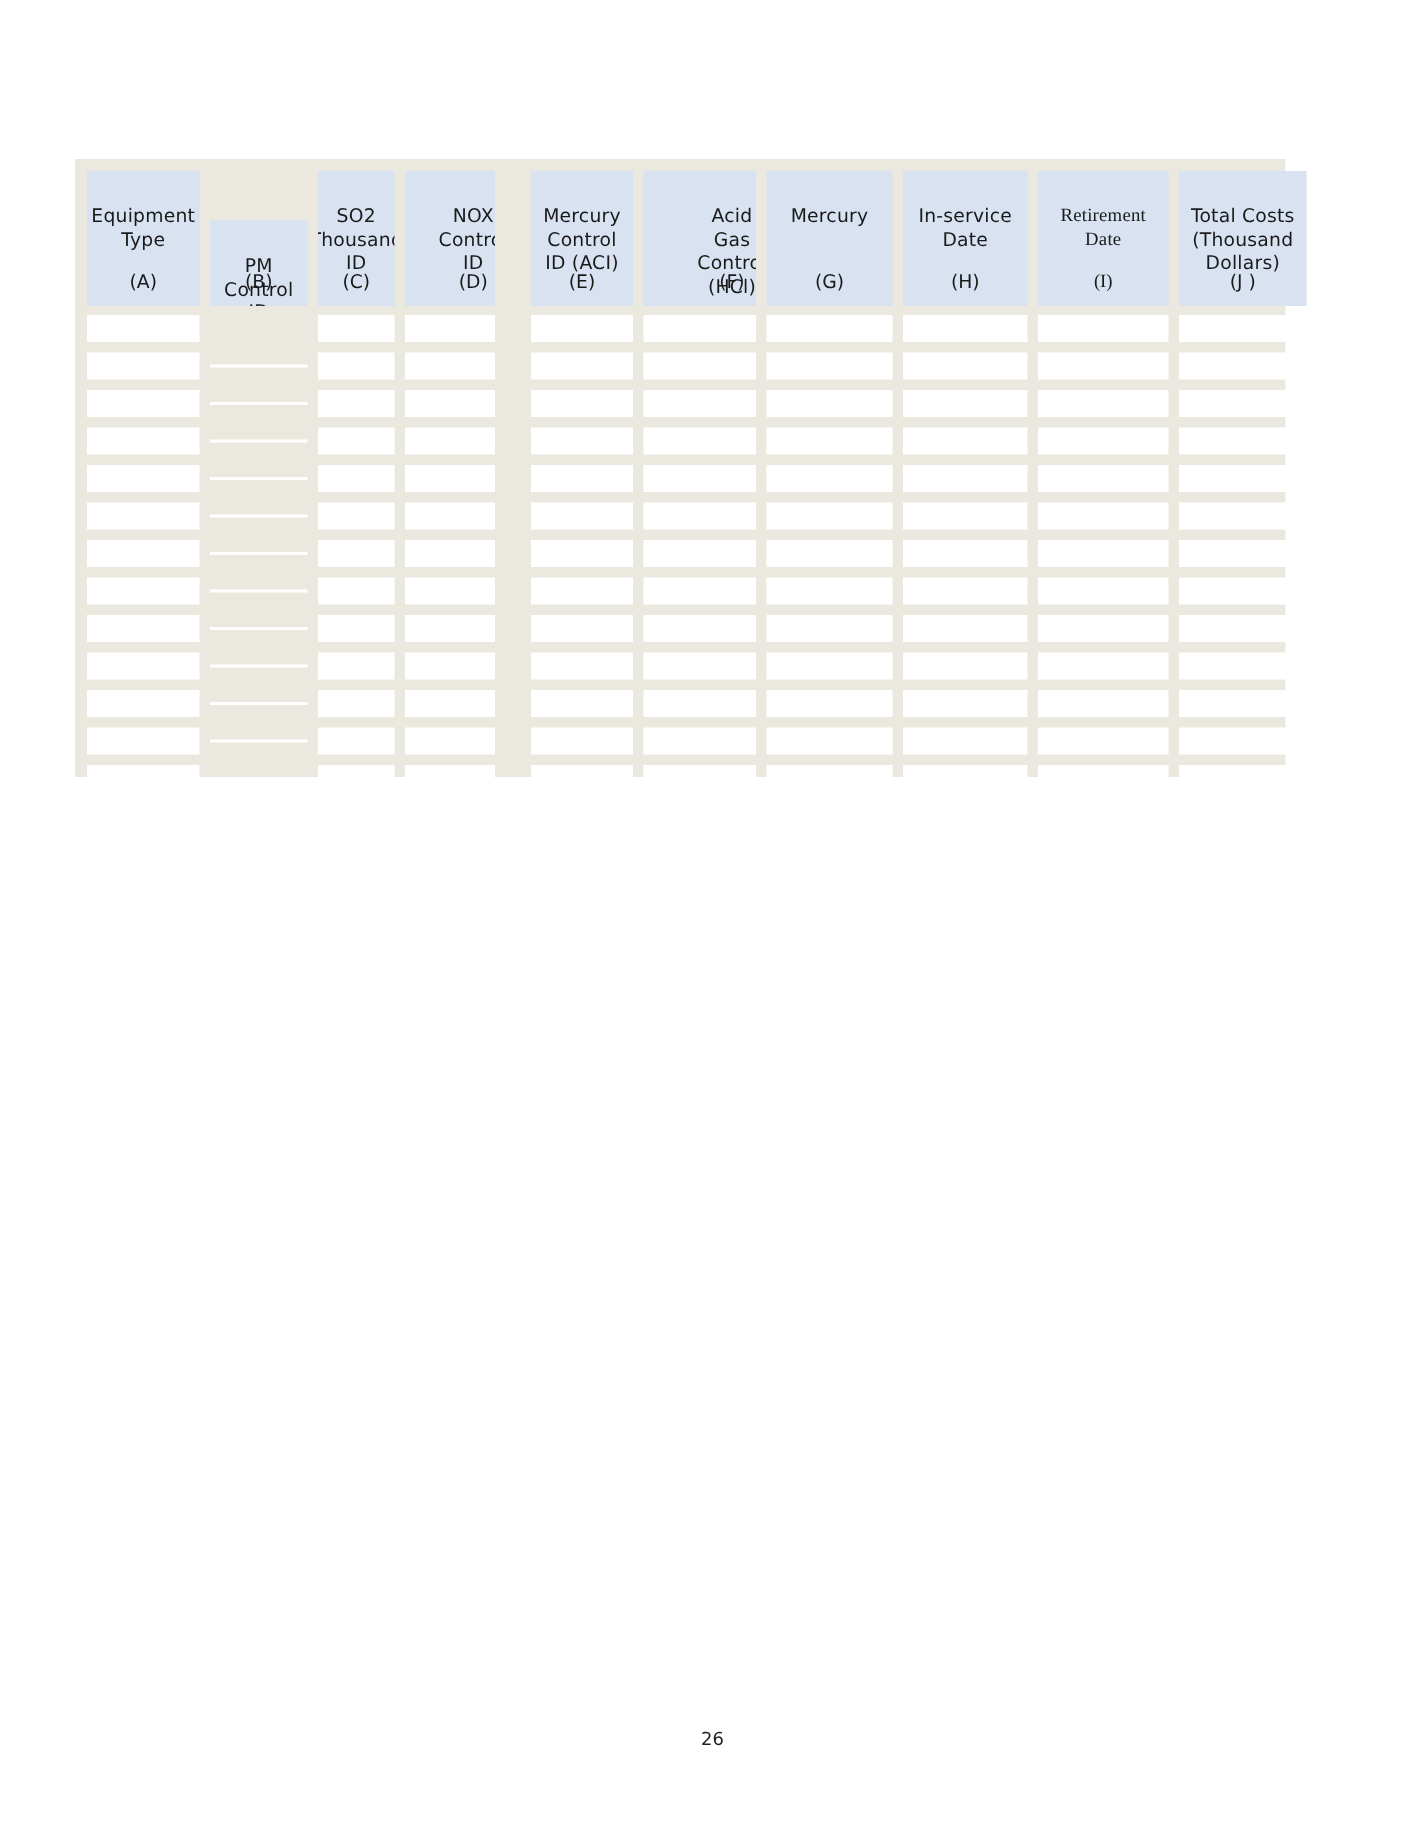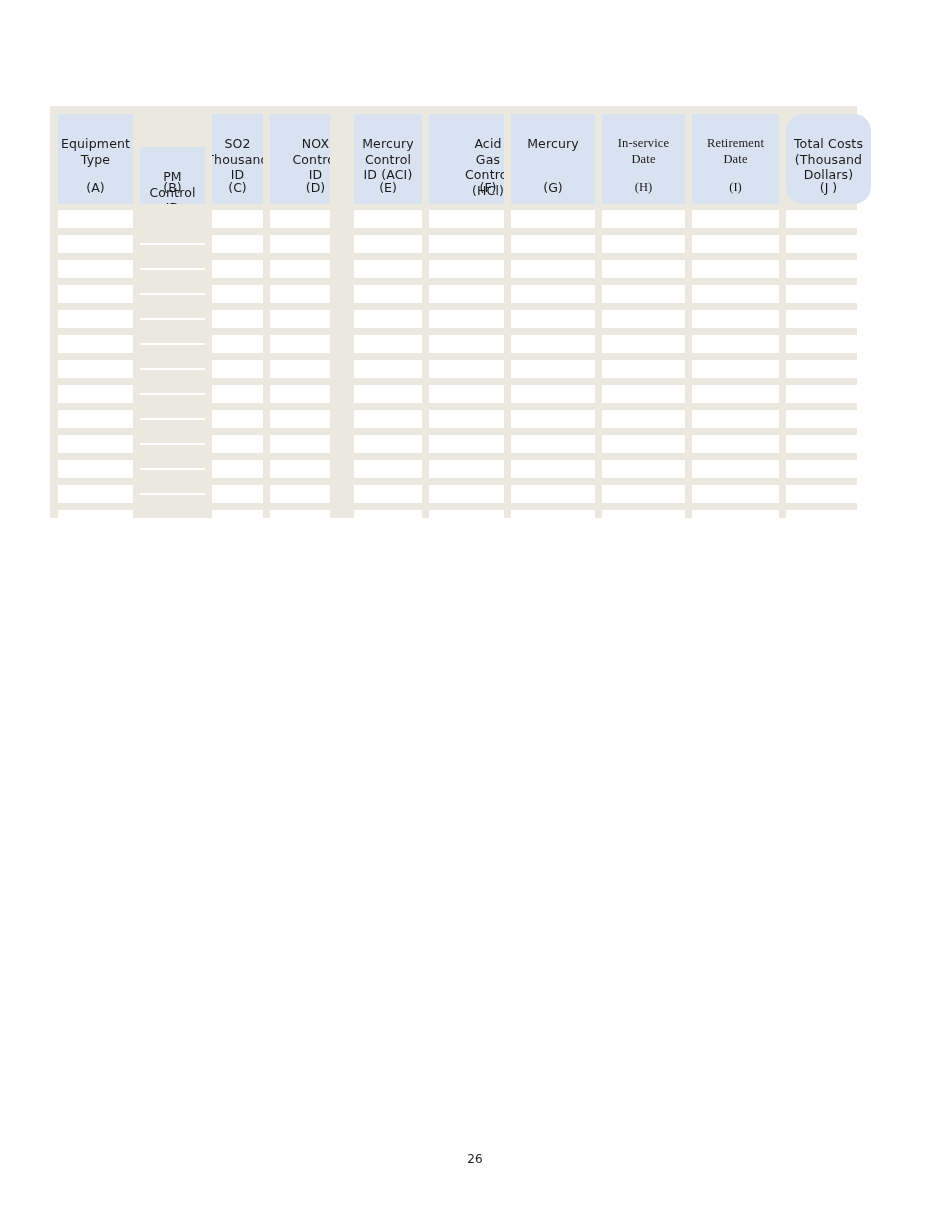--- a/index.html
+++ b/index.html
@@ -52,21 +52,21 @@
     background: #d9e2f0;
     box-sizing: border-box;
     display: flex;
     flex-direction: column;
     align-items: center;
     justify-content: flex-start;
     padding-top: 11px;
     margin-right: 7px;
     overflow: hidden;
   }
-  .head-cell:last-child { margin-right: 0; border-radius: 17px; }
+  .head-cell:last-child { margin-right: 0; }
 
   .head-label {
     font-size: 12.5px;
     line-height: 15.5px;
     color: #1a1a1a;
     text-align: center;
     white-space: pre-line;
     letter-spacing: 0.15px;
   }
 
@@ -121,21 +121,21 @@
   .body-cell:last-child { margin-right: 0; }
 
   
   .col-0 { flex: 0 0 75px; width: 75px; }
   .col-1 { flex: 0 0 65px; width: 65px; margin-top: 33px; }
   .col-2 { flex: 0 0 51px; width: 51px; }
   .col-3 { flex: 0 0 60px; width: 60px; padding-left: 31px; }
   .col-4 { flex: 0 0 68px; width: 68px; margin-left: 17px; }
   .col-5 { flex: 0 0 75px; width: 75px; padding-left: 43px; }
   .col-6 { flex: 0 0 84px; width: 84px; }
-  .col-7 { flex: 0 0 83px; width: 83px; font-family: Liberation Serif, serif; }
+  .col-7 { flex: 0 0 83px; width: 83px; }
   .col-8 { flex: 0 0 87px; width: 87px; font-family: Liberation Serif, serif; }
   .col-9 { flex: 0 0 85px; width: 85px; }
 
   
   #page-number {
     position: absolute;
     left: 0;
     right: 0;
     top: 1152px;
     text-align: center;

